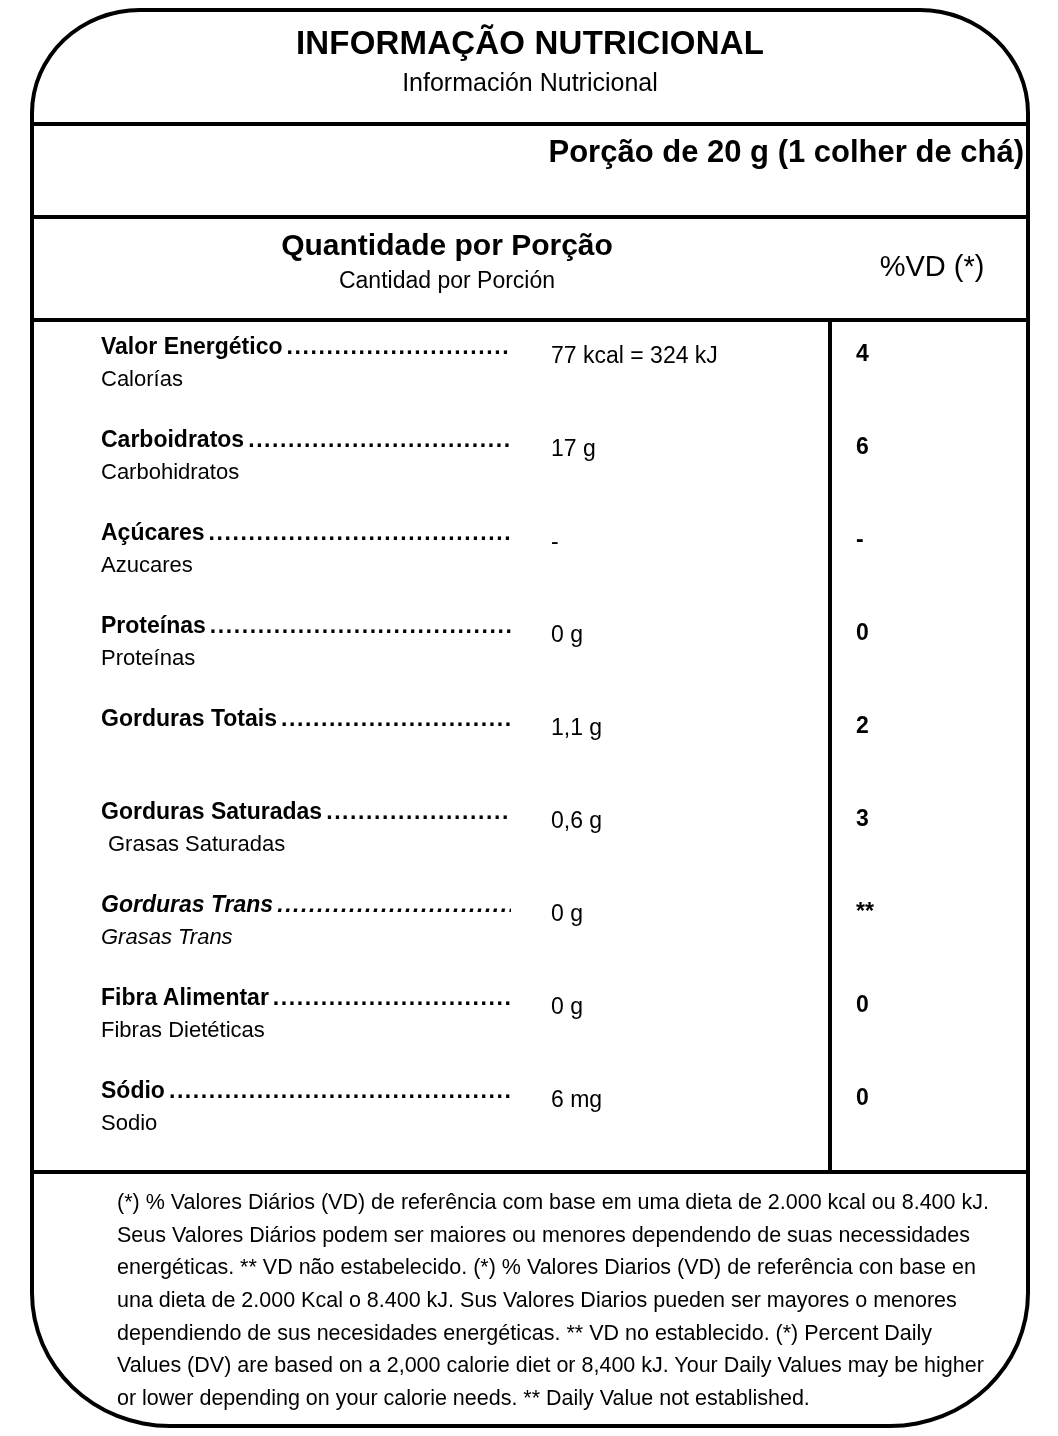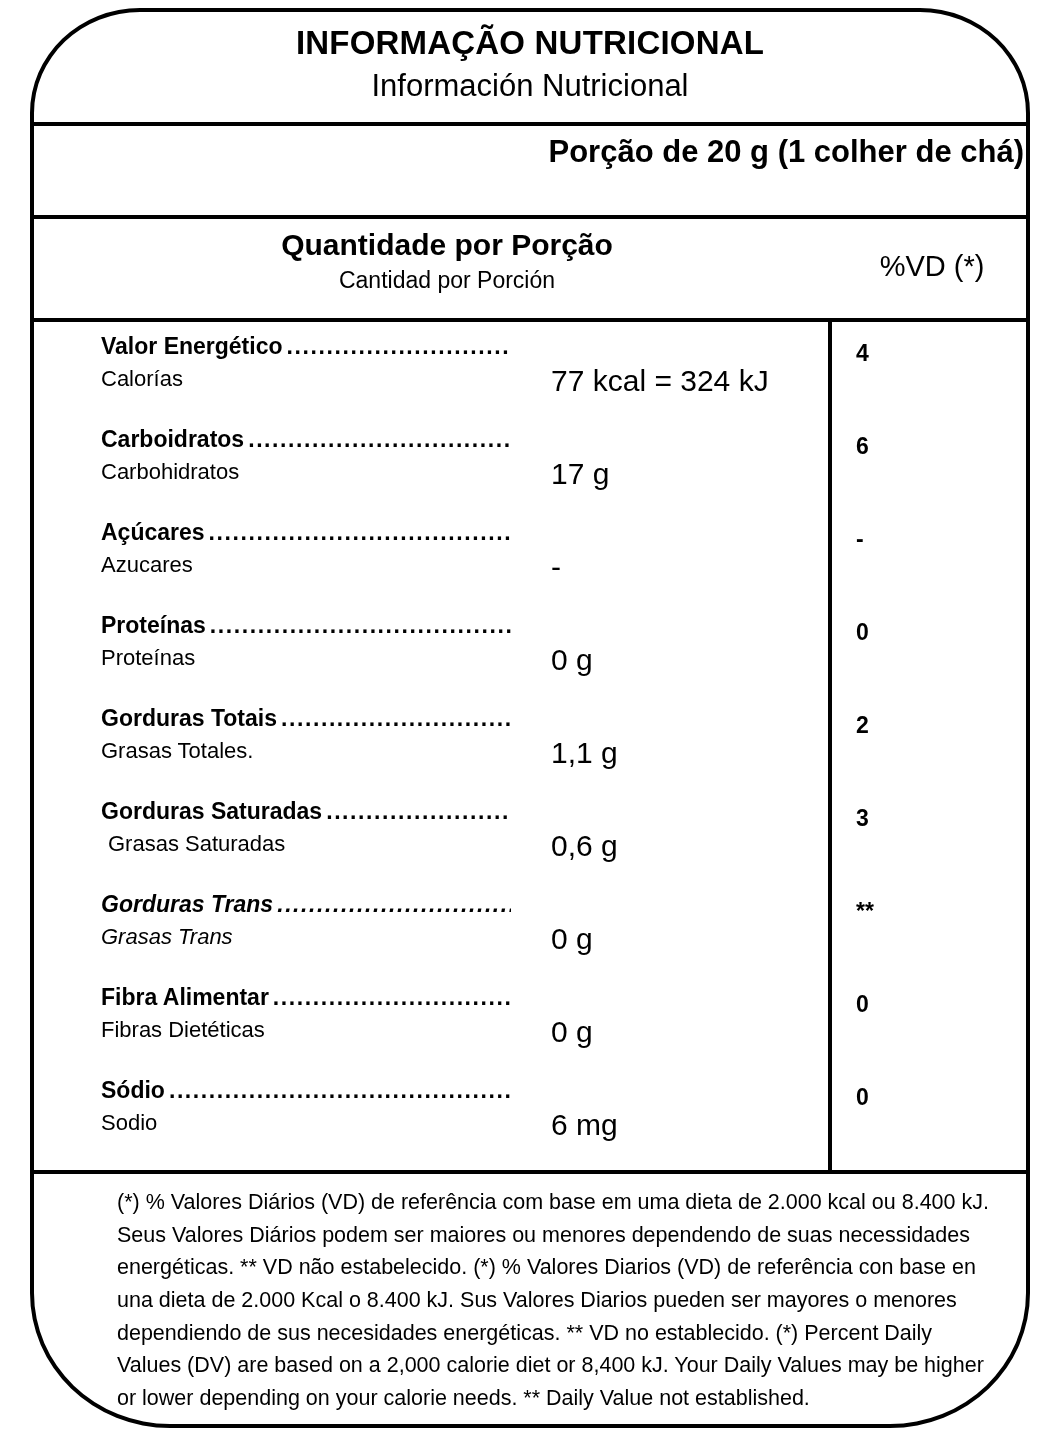--- a/index.html
+++ b/index.html
@@ -59,21 +59,21 @@
     width: 988px;
     text-align: center;
   }
   .title-pt {
     font-size: 33px;
     font-weight: bold;
     letter-spacing: 0.2px;
     line-height: 1.14;
   }
   .title-es {
-    font-size: 31px;
+    font-size: 25px;
     font-weight: normal;
     line-height: 1.2;
     margin-top: 5px;
   }
 
   
   .serving-block {
     position: absolute;
     left: 36px;
     top: 134px;
@@ -165,24 +165,23 @@
     white-space: nowrap;
   }
   .nrow.italic .n-name-line,
   .nrow.italic .n-sub { font-style: italic; }
   .nrow.indent-sub .n-sub { padding-left: 7px; }
 
   .n-value {
     position: absolute;
     left: 551px;
     top: 10px;
-    font-size: 30px;
-    font-weight: normal;
-    white-space: nowrap;
-    margin-top: 22px;
+    font-size: 23px;
+    font-weight: normal;
+    white-space: nowrap;
   }
   .n-dv {
     position: absolute;
     left: 856px;
     top: 8px;
     font-size: 23px;
     font-weight: bold;
     white-space: nowrap;
   }
 
@@ -274,21 +273,20 @@
         </div>
         <div class="n-value">0 g</div>
         <div class="n-dv">0</div>
       </div>
       <div class="nrow">
         <div class="n-name-wrap">
           <div class="n-name-line">
             <span>Gorduras Totais</span>
             <span class="leader">..........................................................</span>
           </div>
-          <div class="n-sub">Grasas Totales.</div>
         </div>
         <div class="n-value">1,1 g</div>
         <div class="n-dv">2</div>
       </div>
       <div class="nrow indent-sub">
         <div class="n-name-wrap">
           <div class="n-name-line">
             <span>Gorduras Saturadas</span>
             <span class="leader">..........................................................</span>
           </div>

